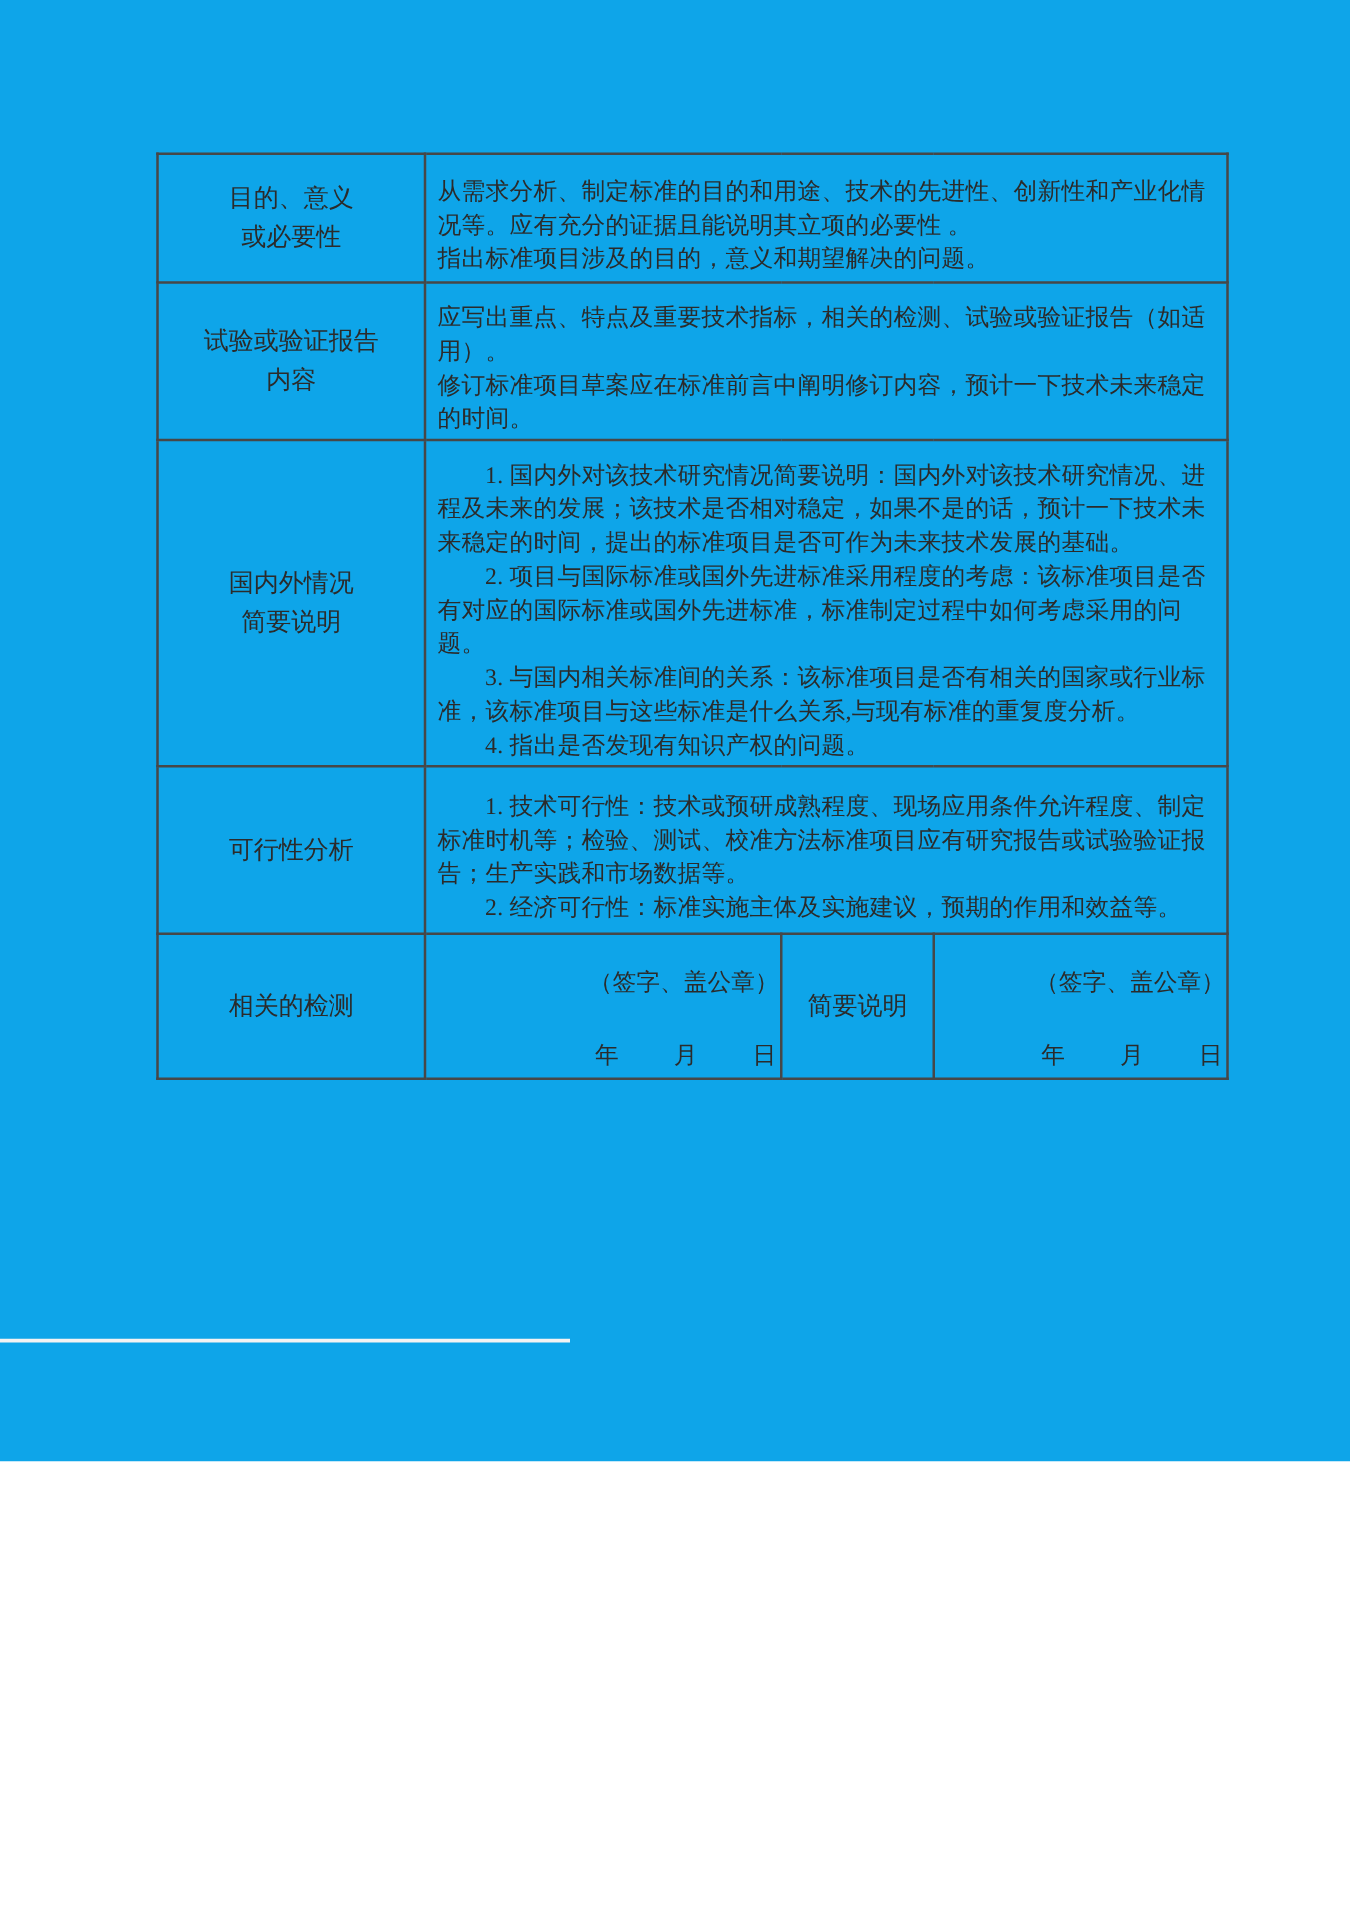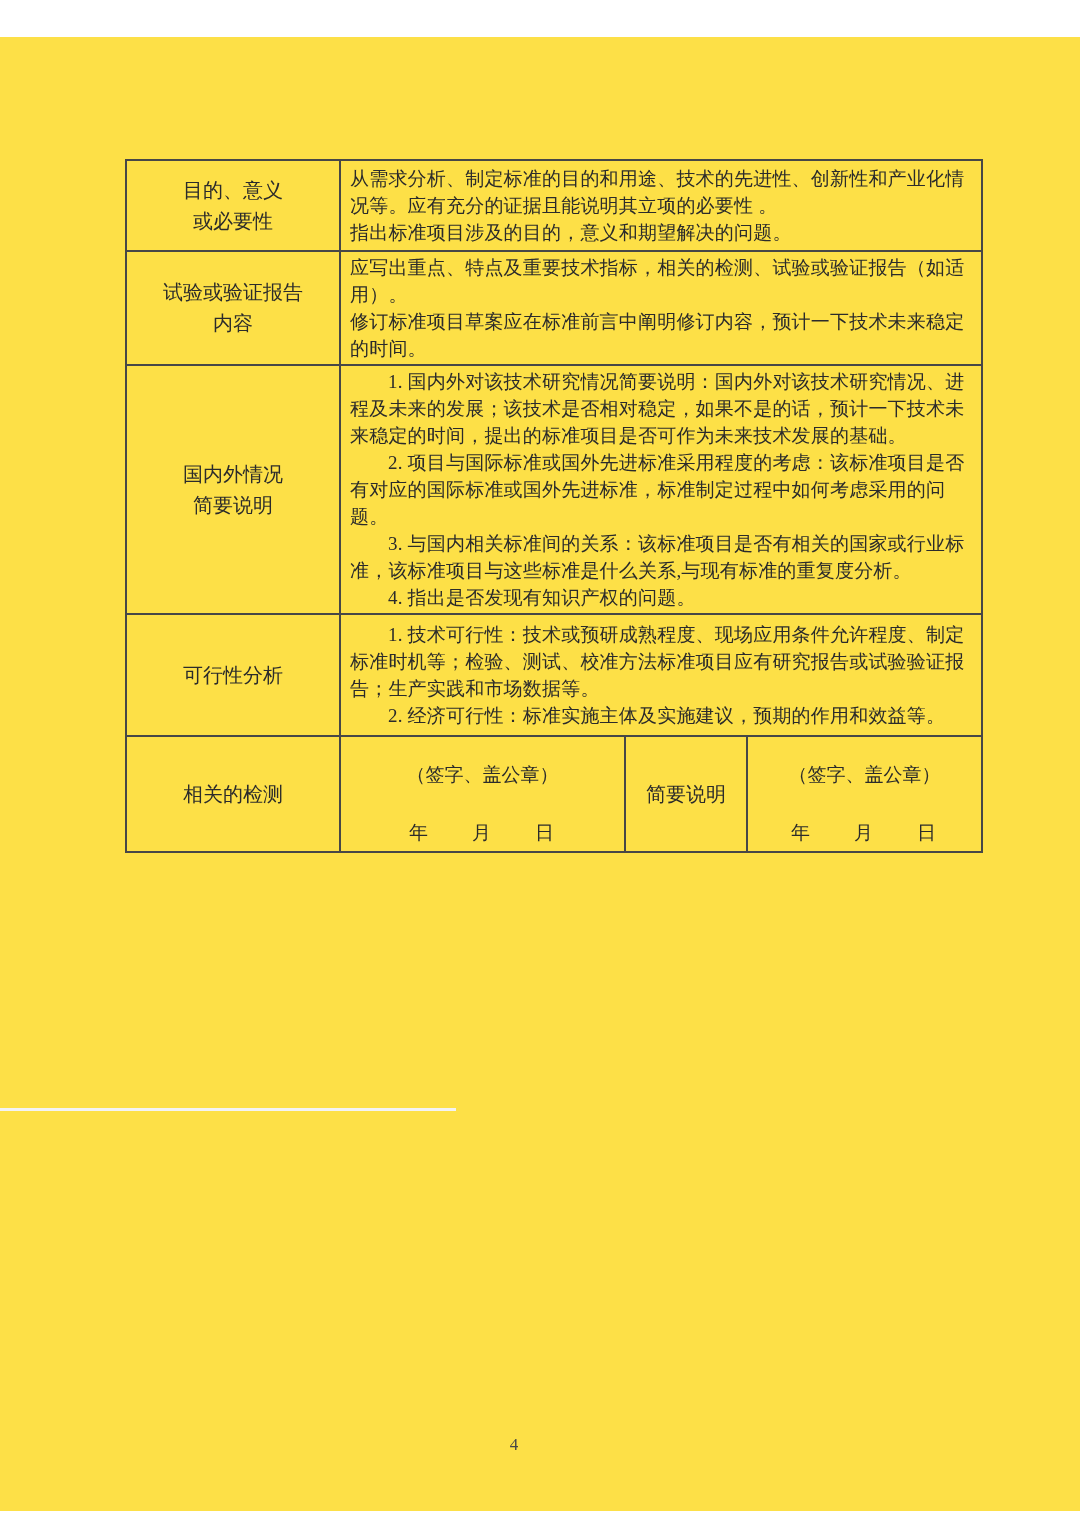--- a/index.html
+++ b/index.html
@@ -1,21 +1,21 @@
 <!DOCTYPE html>
 <html><head>
 <meta charset="utf-8">
 <style>
   html,body{margin:0;padding:0;}
   body{
     width:1080px;height:1527px;background:#ffffff;
     font-family:"Liberation Serif","DejaVu Serif",serif;
     color:#2b2b2b;
   }
-  .sheet{position:relative;width:1080px;height:1474px;background:#fde047;overflow:hidden;margin-top:37px;}
+  .sheet{position:relative;width:1080px;height:1169px;background:#0ea5e9;overflow:hidden;}
 
   table.form{
     position:absolute;left:125px;top:122px;width:856px;
     border-collapse:collapse;table-layout:fixed;
   }
   table.form td{
     border:2px solid #474747;
     vertical-align:middle;
     overflow:hidden;
   }
@@ -25,35 +25,35 @@
   col.c4{width:235px}
 
   td.label{
     text-align:center;
     font-size:20px;
     line-height:31px;
     padding:0 6px;
   }
   td.content{
     vertical-align:top;
-    padding:2px 6px 2px 9px;
+    padding:14px 6px 2px 9px;
     font-size:19px;
     line-height:27px;
     letter-spacing:0.2px;
   }
   td.content p{margin:0;}
   td.content p.num{text-indent:2em;}
 
   tr.r1 td{height:85px}
   tr.r2 td{height:80px}
   tr.r3 td{height:234px}
   tr.r4 td{height:116px}
   tr.r5 td{height:112px}
 
-  td.sig{text-align:center;font-size:19px;vertical-align:top;}
+  td.sig{text-align:right;font-size:19px;vertical-align:top;}
   td.sig .sign-line{margin-top:20px;}
   td.sig .date-line{margin-top:32px;letter-spacing:2px;}
 
   .notes{
     position:absolute;left:127px;top:760px;width:760px;
     font-size:19px;line-height:29px;
   }
   .notes .note{white-space:nowrap;}
 
   .artifact-line{

